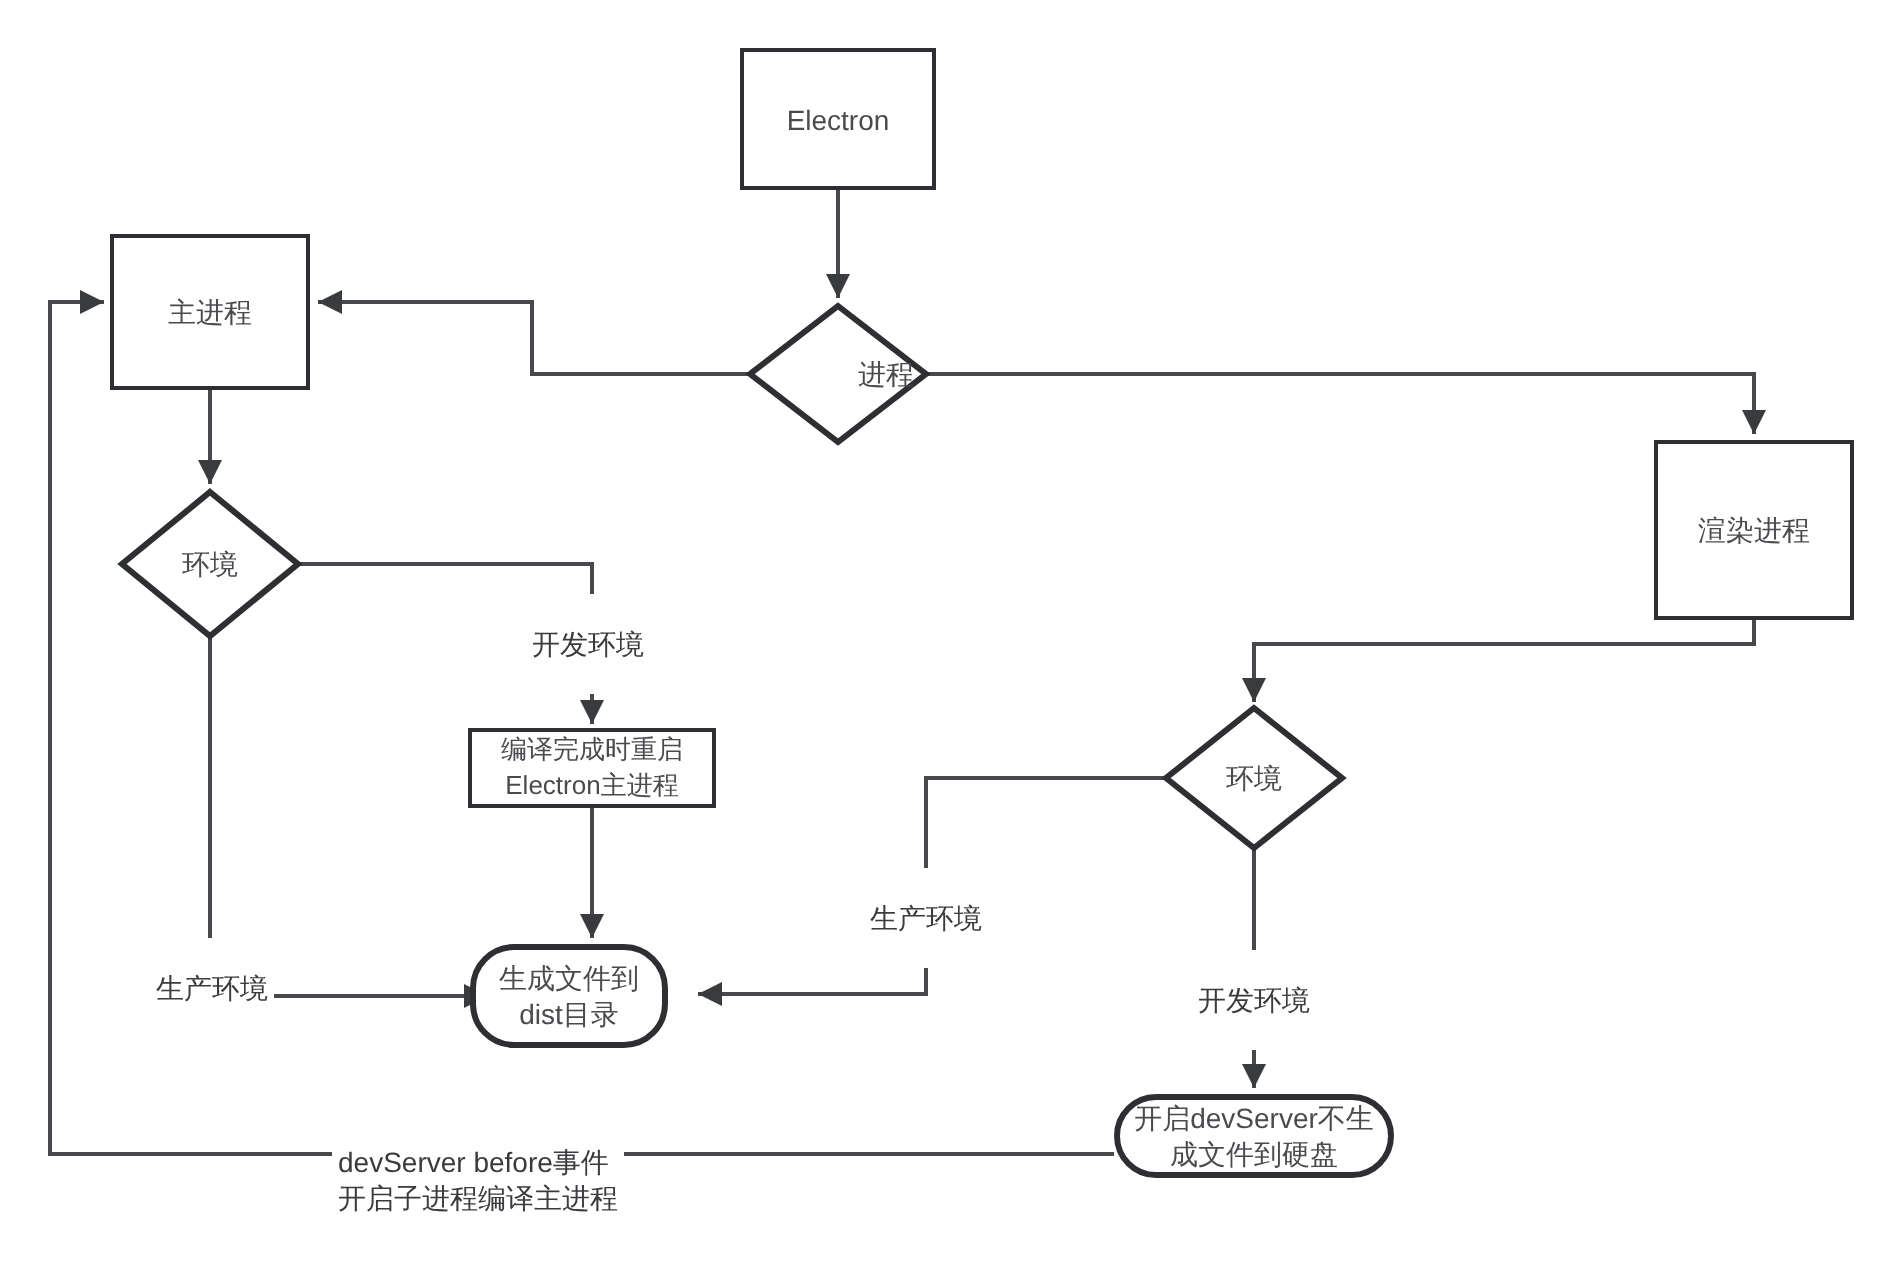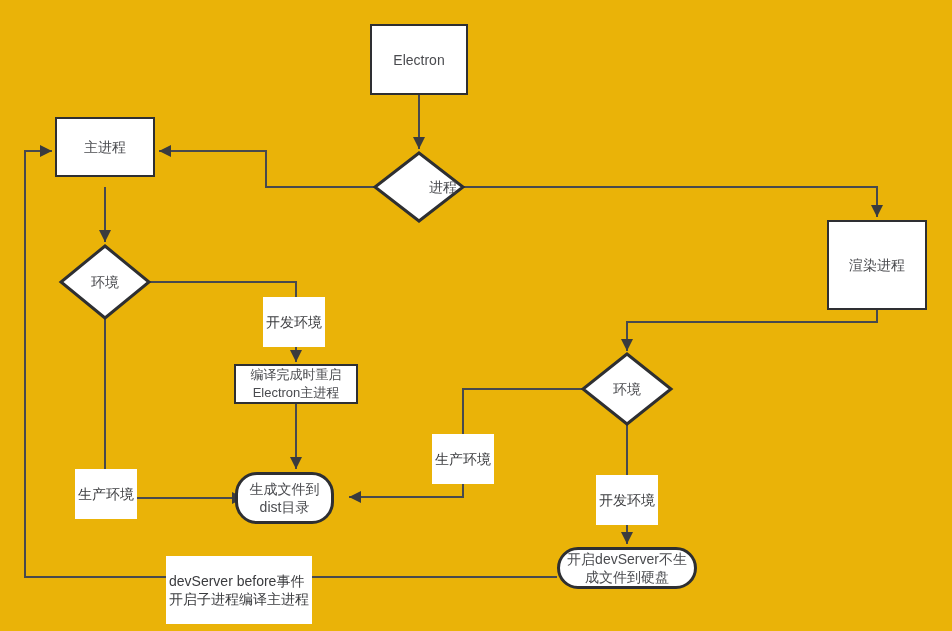--- a/index.html
+++ b/index.html
@@ -4,21 +4,21 @@
 <style>
   html, body {
     margin: 0;
     padding: 0;
     background: #000000;
   }
   .canvas {
     position: relative;
     width: 952px;
     height: 631px;
-    background: #eab308;
+    background: #ffffff;
     font-family: "Liberation Sans", sans-serif;
     overflow: hidden;
   }
   svg.edge-layer {
     position: absolute;
     left: 0; top: 0;
     width: 952px; height: 631px;
   }
   .edge {
     fill: none;
@@ -94,21 +94,21 @@
 
     <polygon class="diamond" points="419,153 463,187 419,221 375,187"></polygon>
     <polygon class="diamond" points="105,246 149,282 105,318 61,282"></polygon>
     <polygon class="diamond" points="627,354 671,389 627,424 583,389"></polygon>
   </svg>
 
   <div class="node" style="left:370px; top:24px; width:98px; height:71px;">
     <span>Electron</span>
   </div>
 
-  <div class="node" style="left:55px; top:117px; width:100px; height:60px;">
+  <div class="node" style="left:55px; top:117px; width:100px; height:78px;">
     <span>主进程</span>
   </div>
 
   <div class="node" style="left:827px; top:220px; width:100px; height:90px;">
     <span>渲染进程</span>
   </div>
 
   <div class="node" style="left:234px; top:364px; width:124px; height:40px; font-size:13px;">
     <span>编译完成时重启</span>
     <span>Electron主进程</span>

